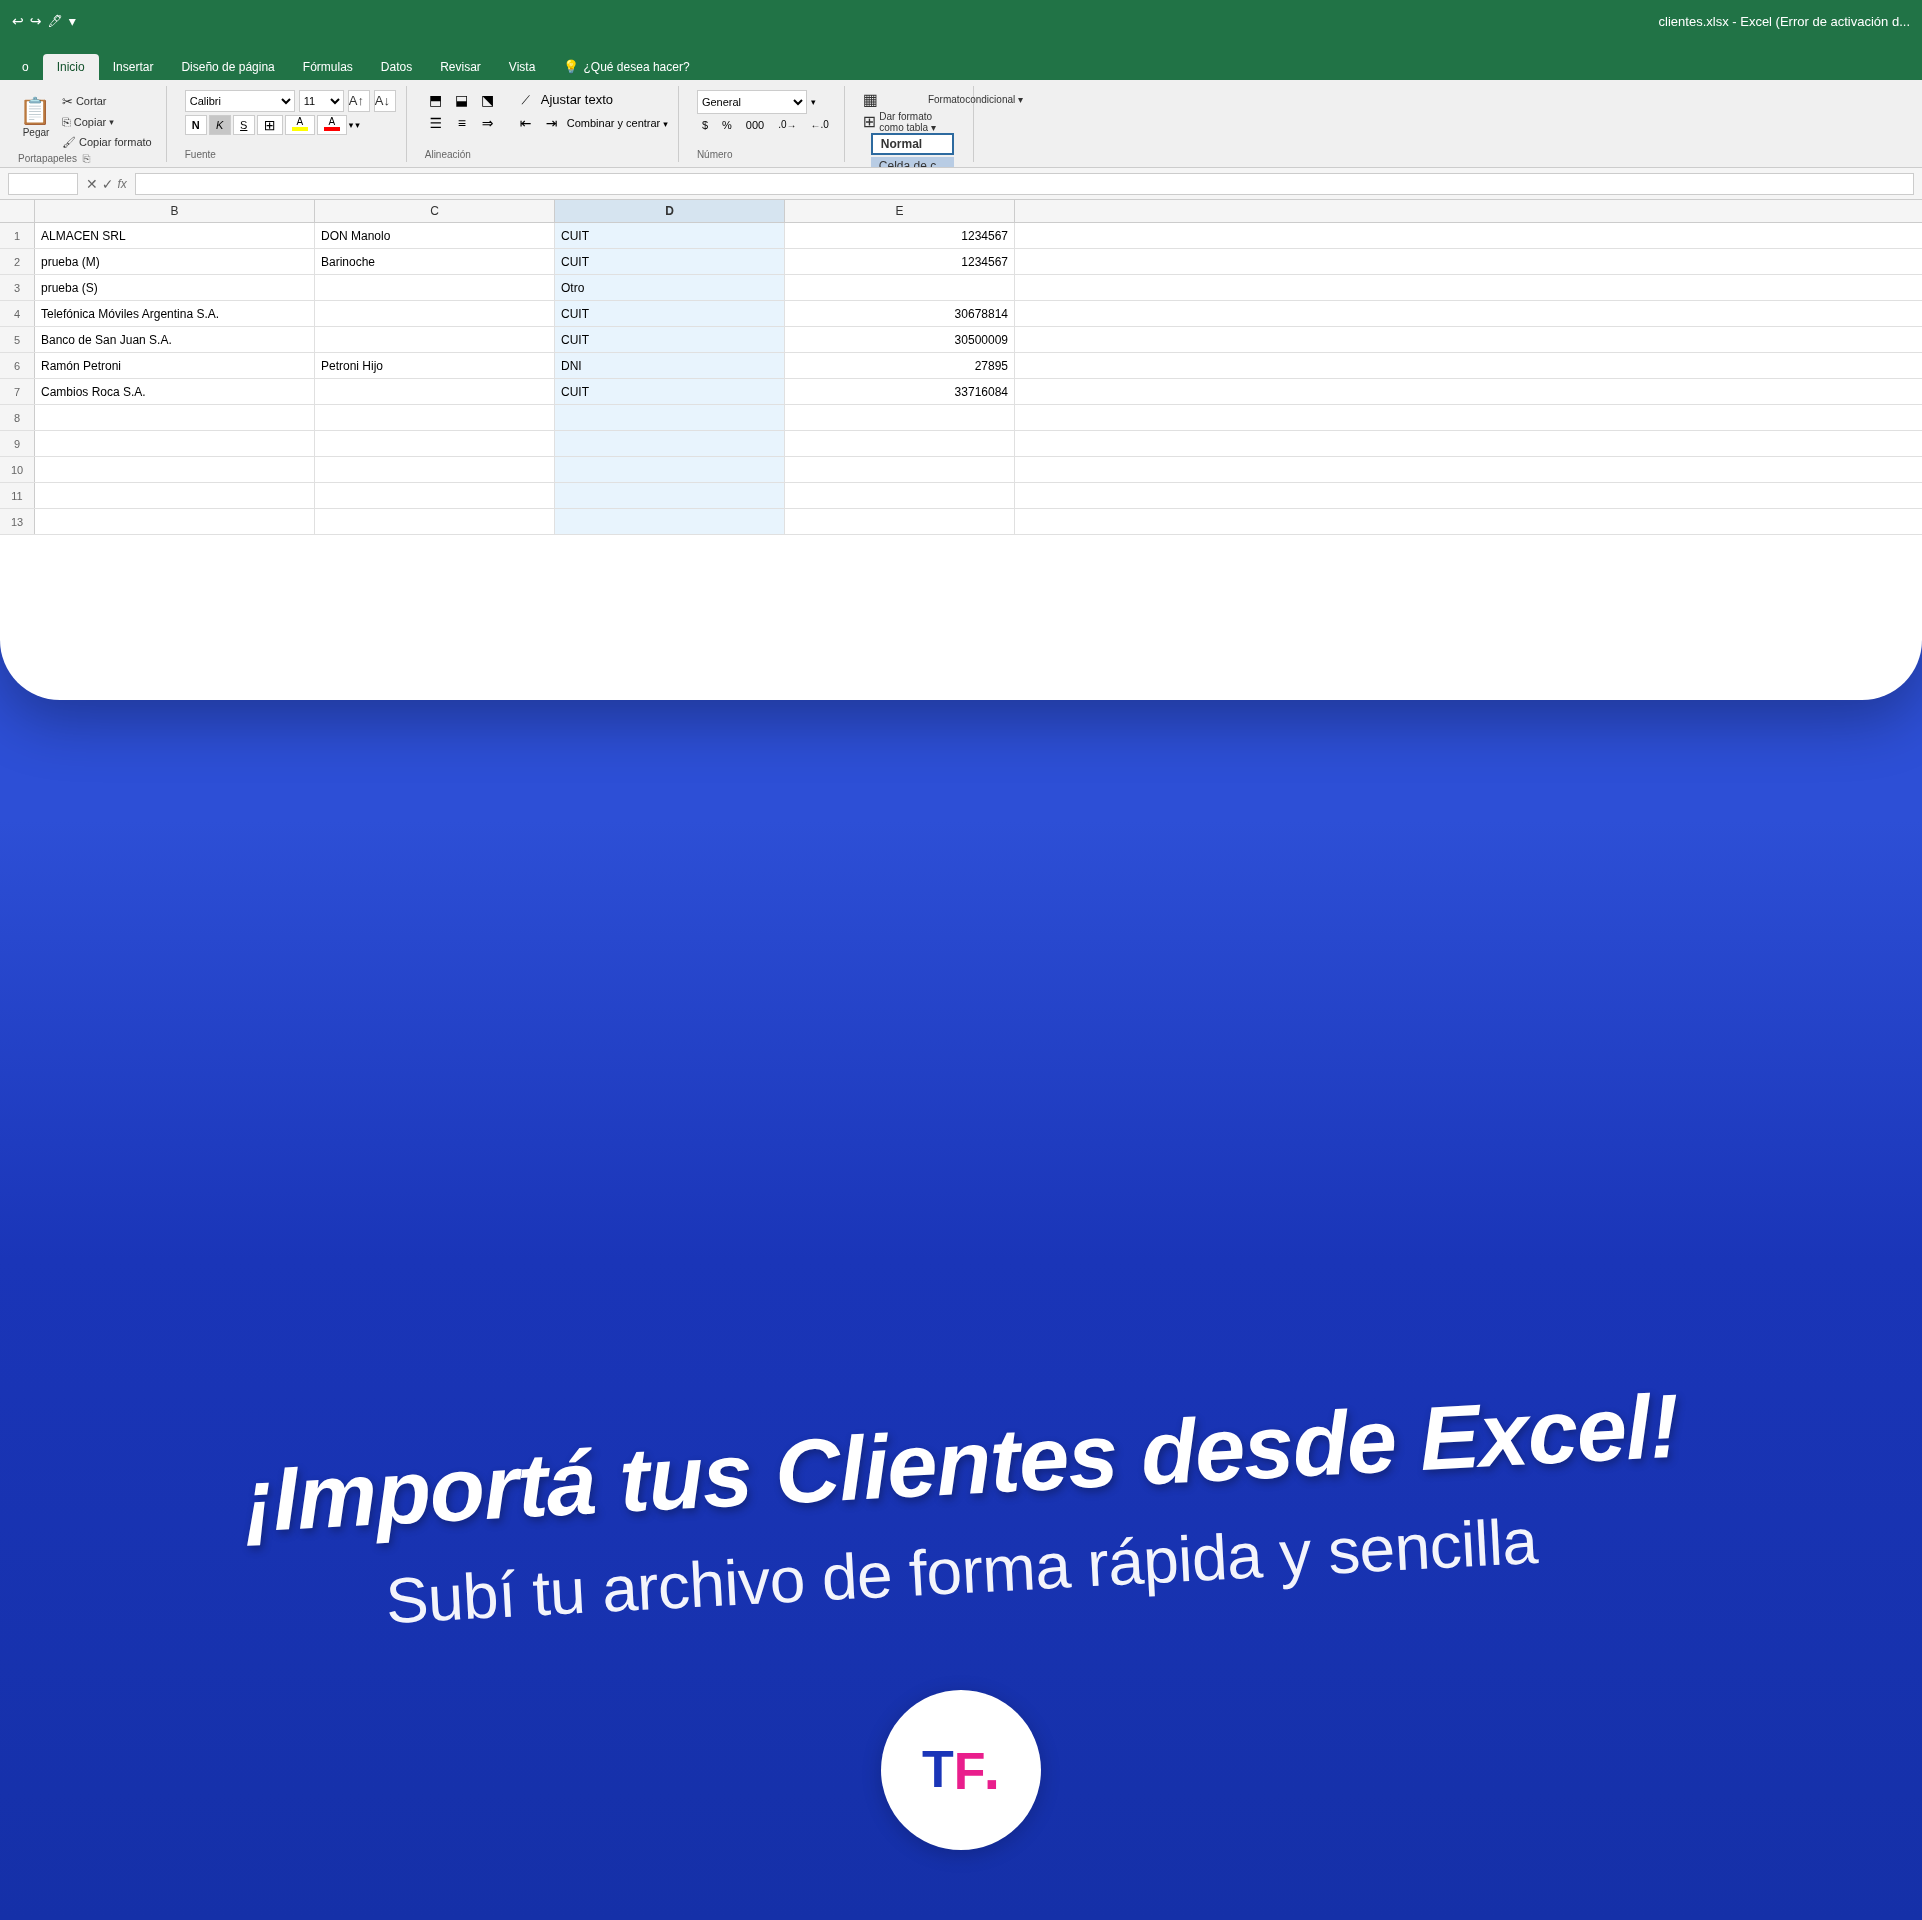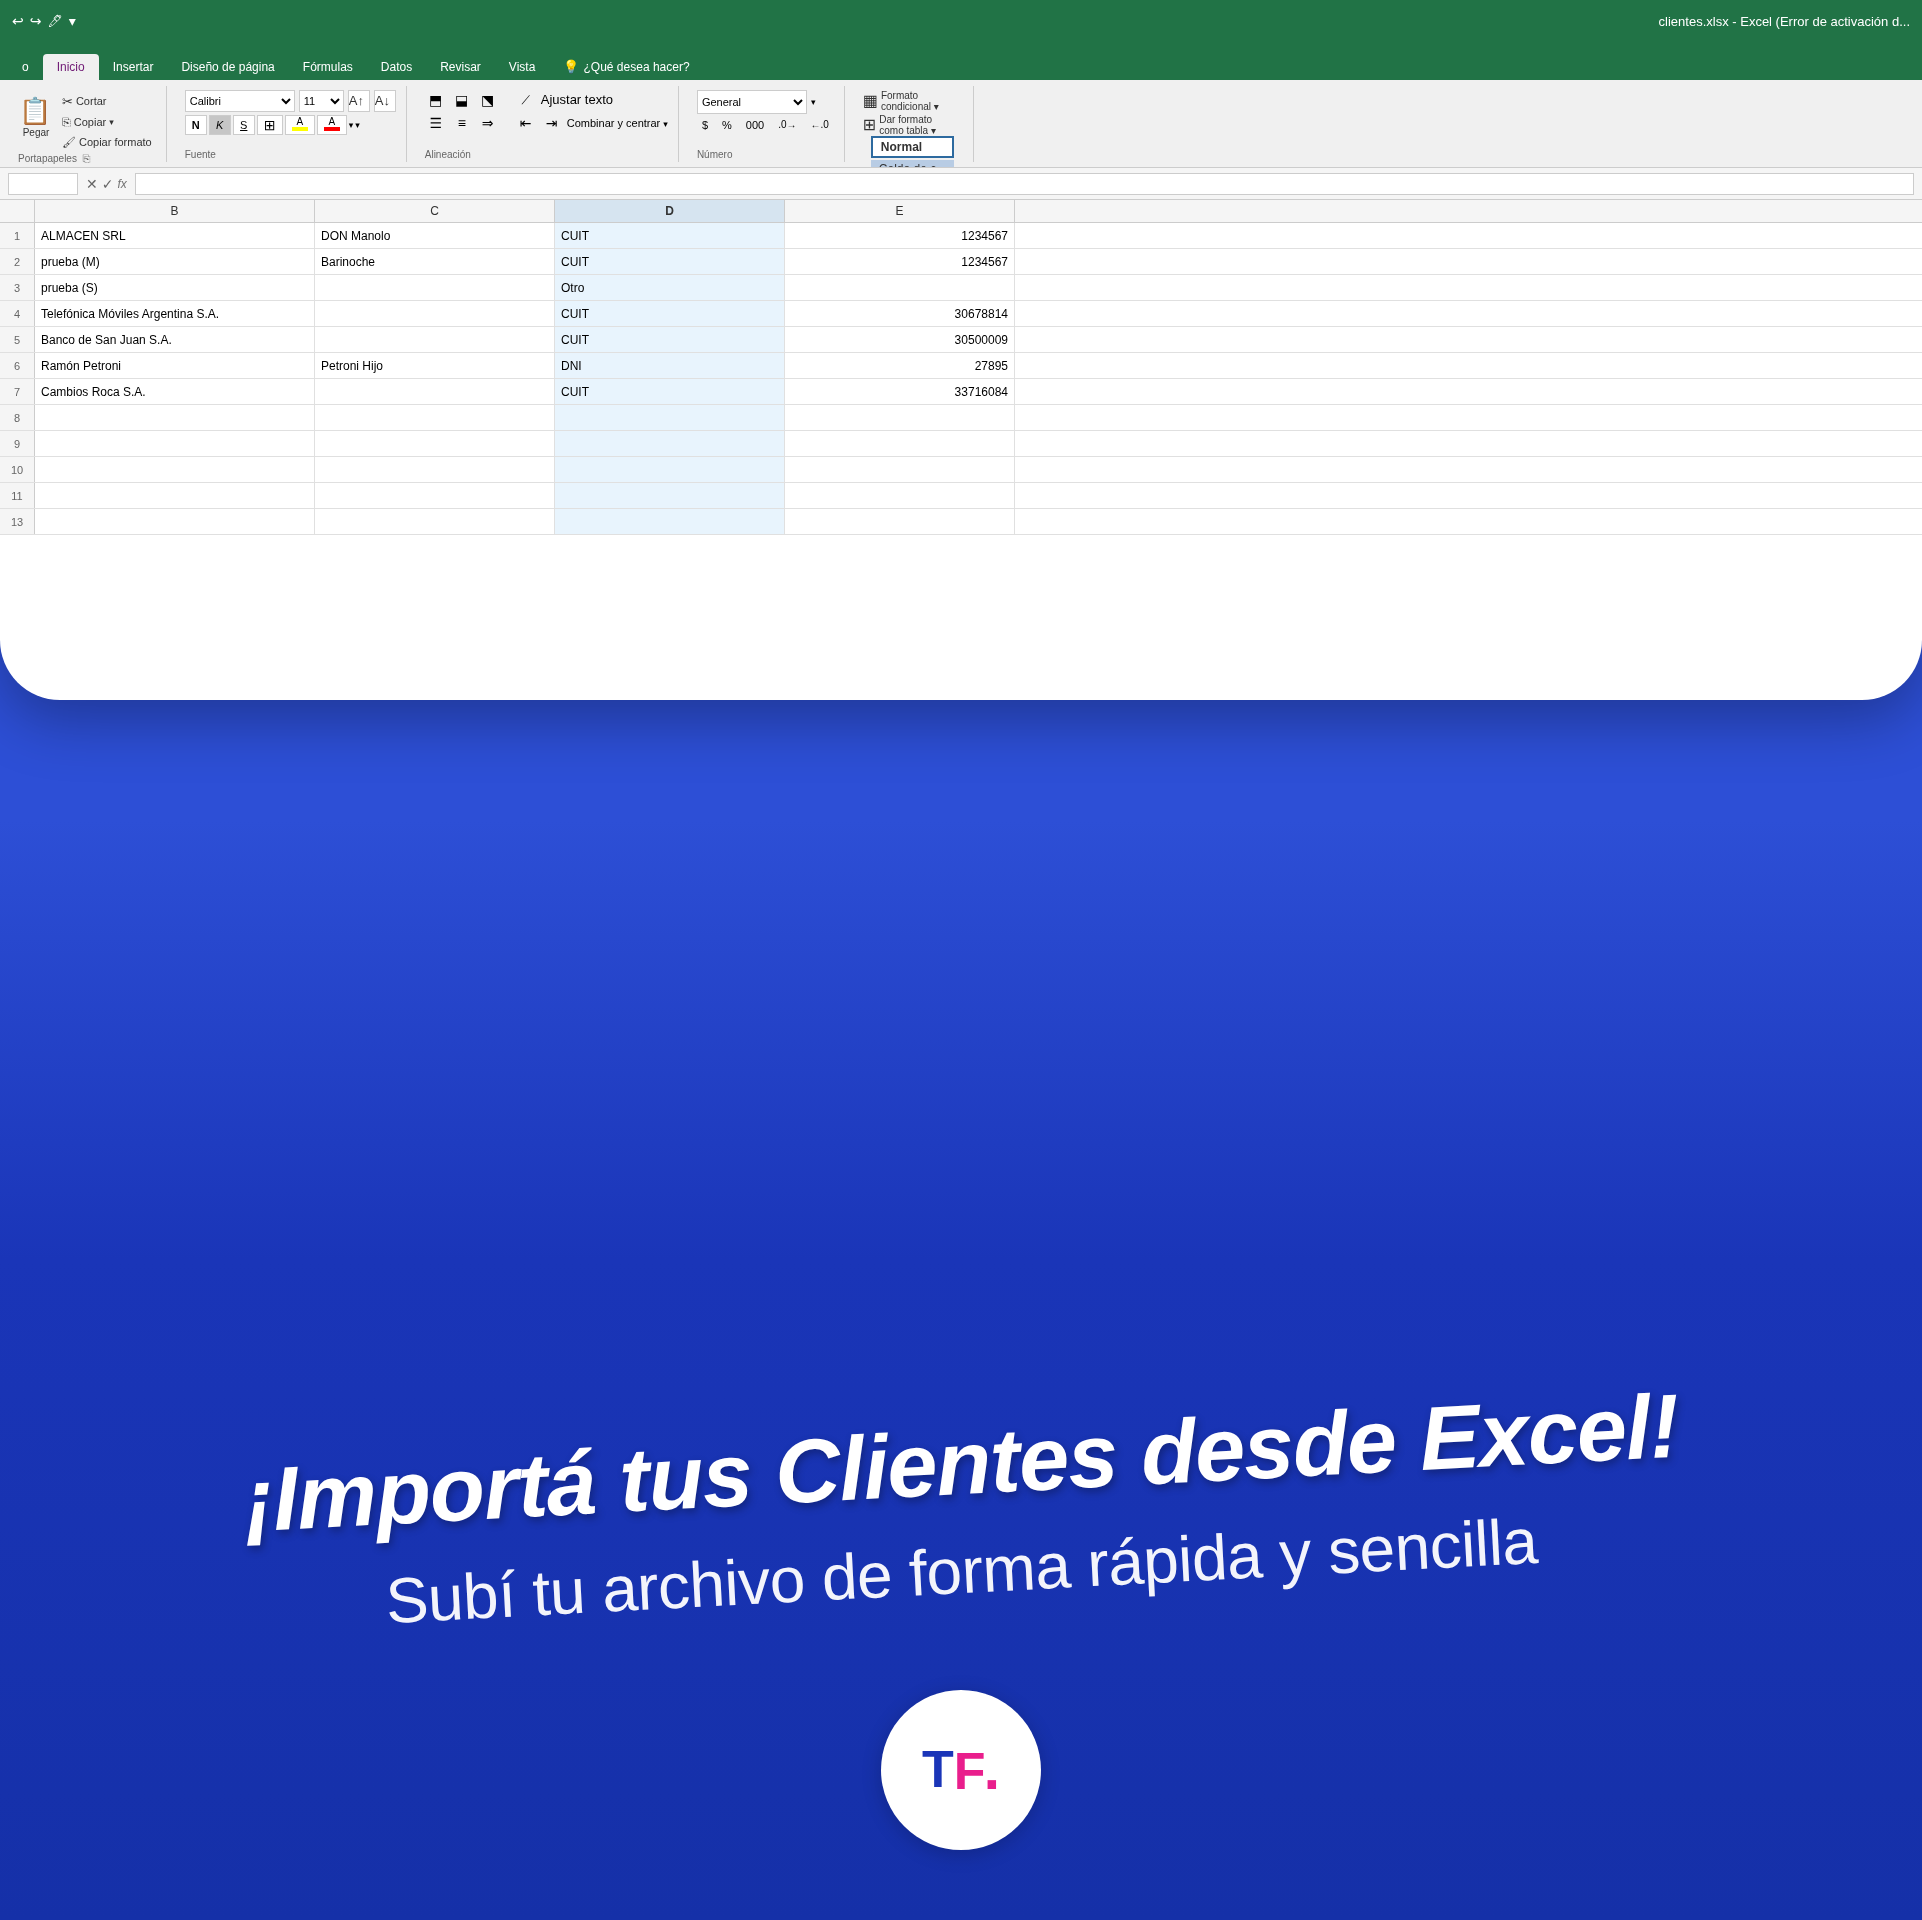--- a/index.html
+++ b/index.html
@@ -67,21 +67,21 @@
     .ribbon-tab {
       padding: 6px 14px;
       font-size: 12px;
       color: white;
       cursor: pointer;
       border-radius: 4px 4px 0 0;
     }
 
     .ribbon-tab.active {
       background: #f0f0f0;
-      color: #701a75;
+      color: #14532d;
     }
 
     
     .ribbon-toolbar {
       background: #f0f0f0;
       border-bottom: 1px solid #ccc;
       padding: 4px 8px;
       display: flex;
       align-items: center;
       gap: 8px;
@@ -616,21 +616,21 @@
         <button class="pct-btn" style="font-size:10px;">←.0</button>
       </div>
       <span class="ribbon-group-label">Número</span>
     </div>
 
     <div class="ribbon-group">
       <div class="cond-format-col">
         <button class="cond-btn">
           <div style="display:flex;align-items:center;gap:3px;">
             <span style="font-size:16px;">▦</span>
-            <span style="display:flex;flex-direction:column;text-align:left;font-size:10px;">
+            <span style="display:flex;flex-direction:row;text-align:left;font-size:10px;margin-left:47px;">
               <span>Formato</span>
               <span>condicional ▾</span>
             </span>
           </div>
         </button>
         <button class="cond-btn">
           <div style="display:flex;align-items:center;gap:3px;">
             <span style="font-size:16px;">⊞</span>
             <span style="display:flex;flex-direction:column;text-align:left;font-size:10px;">
               <span>Dar formato</span>

